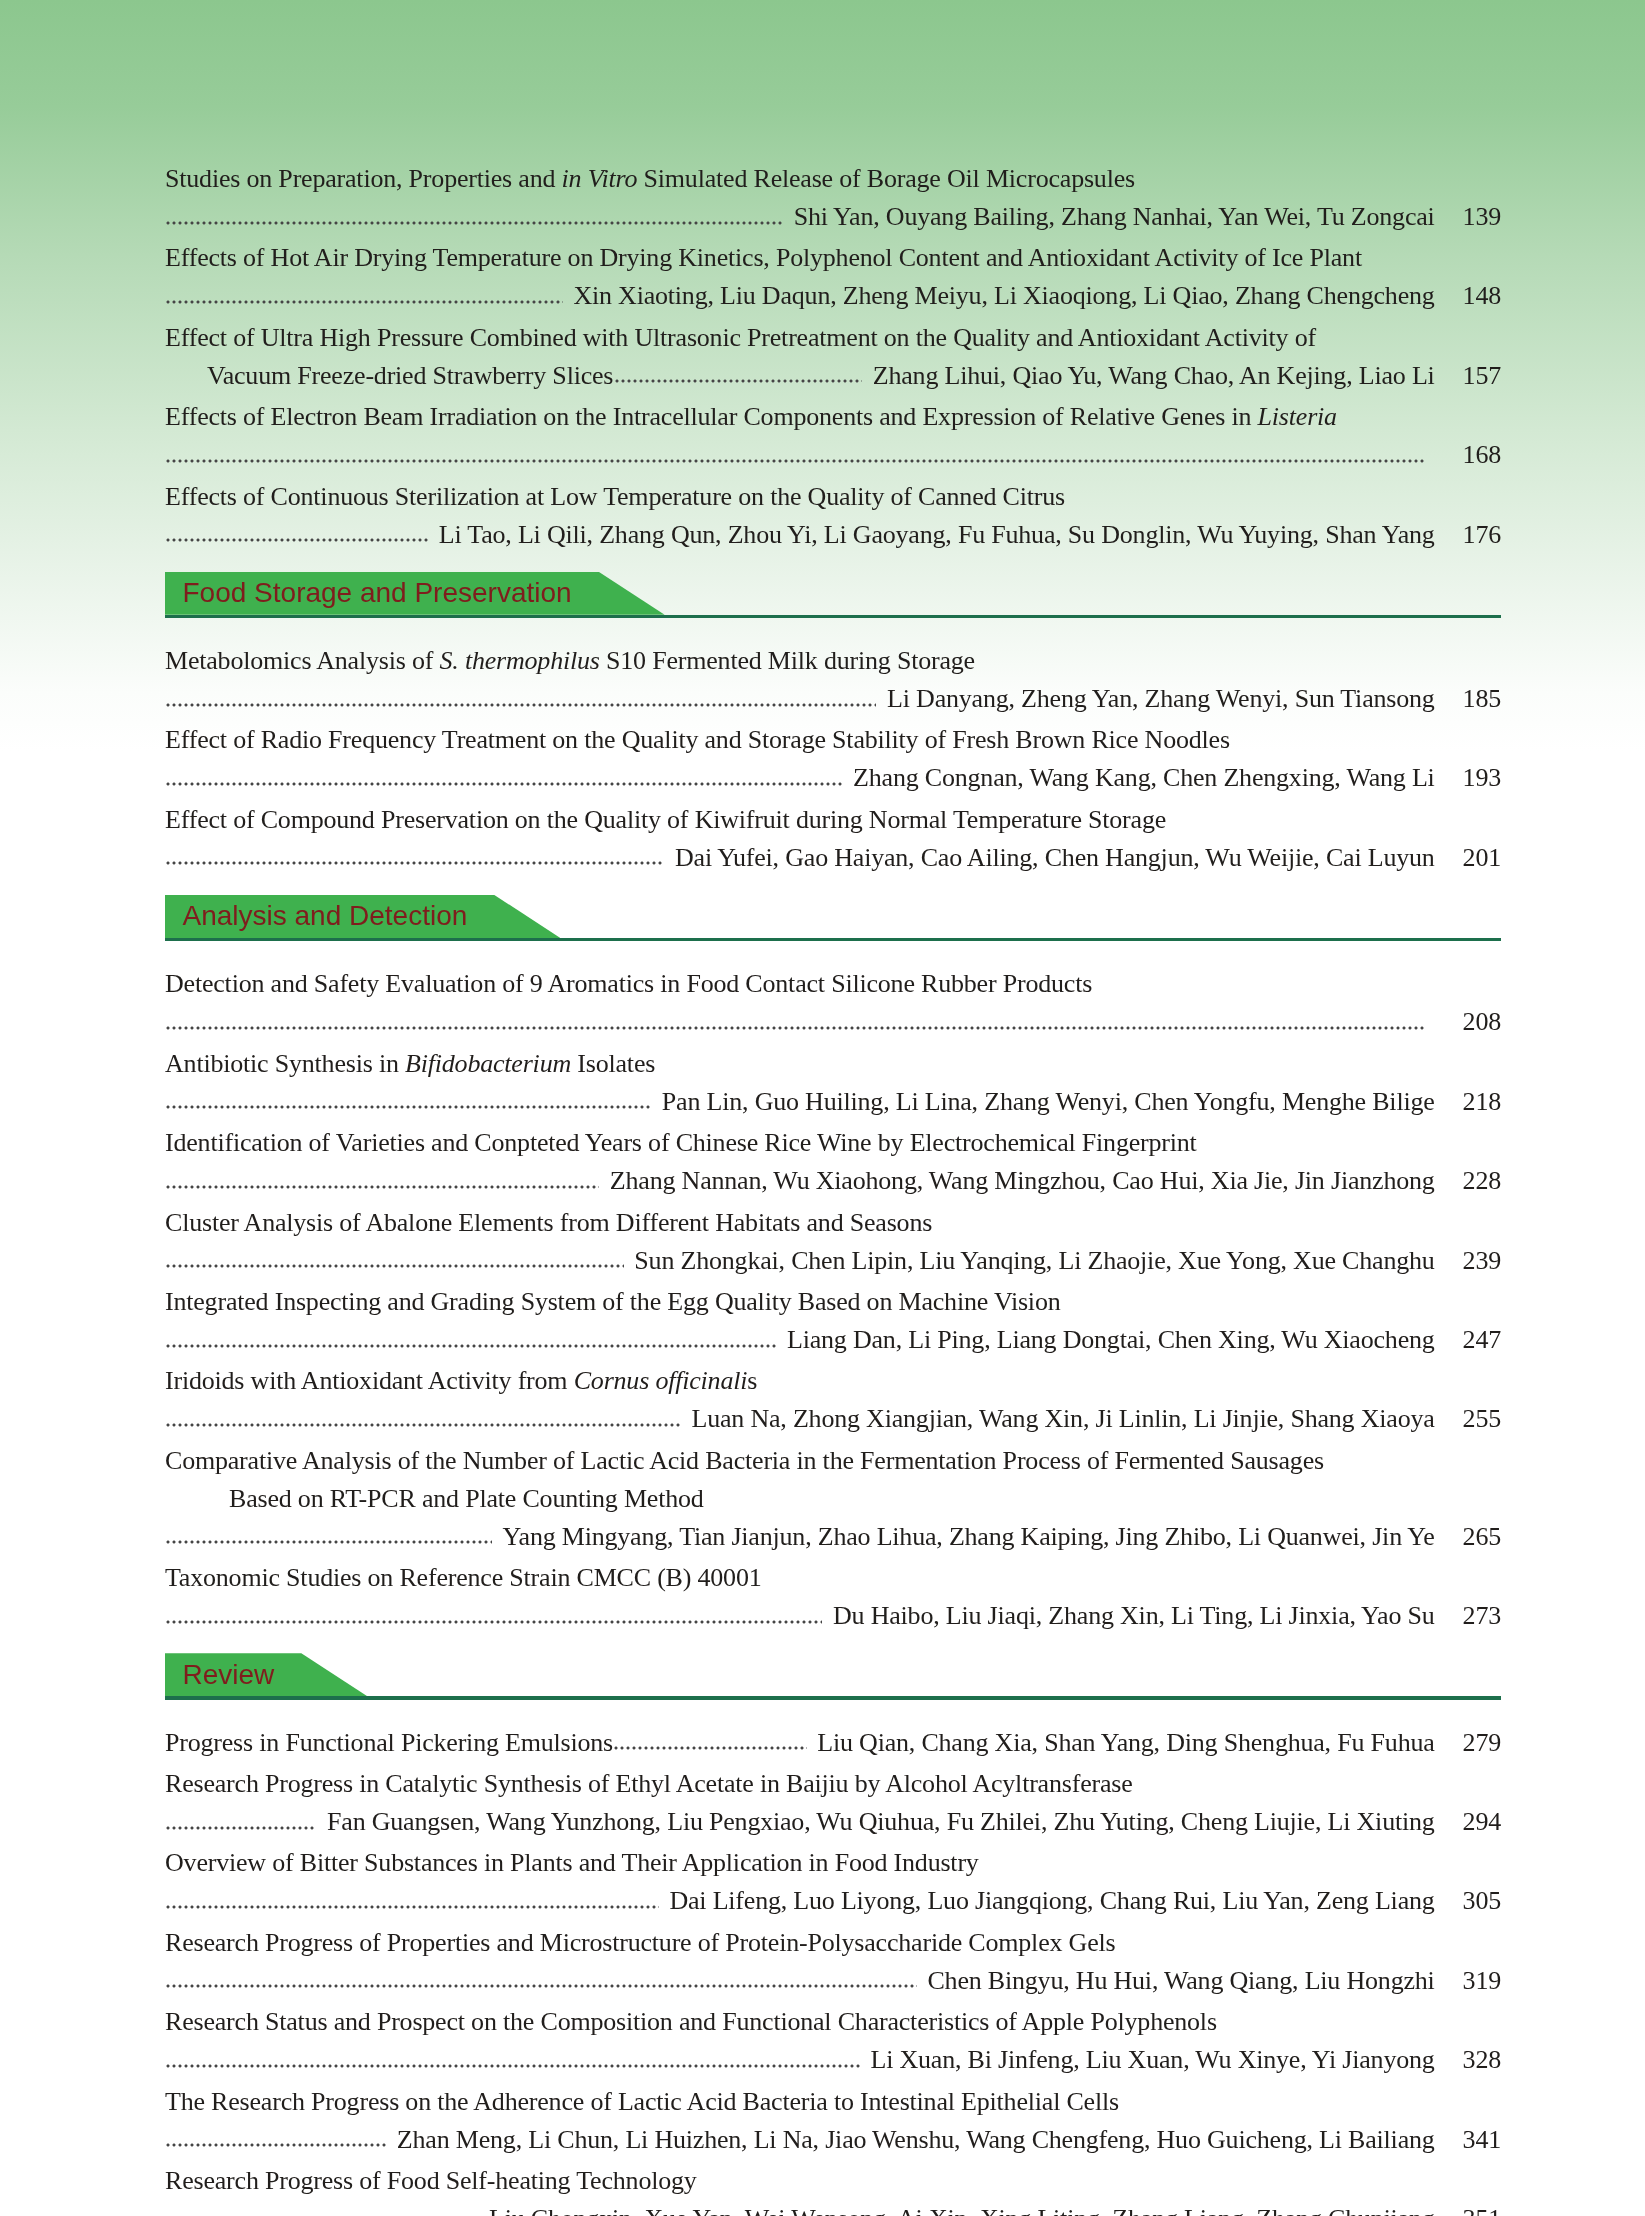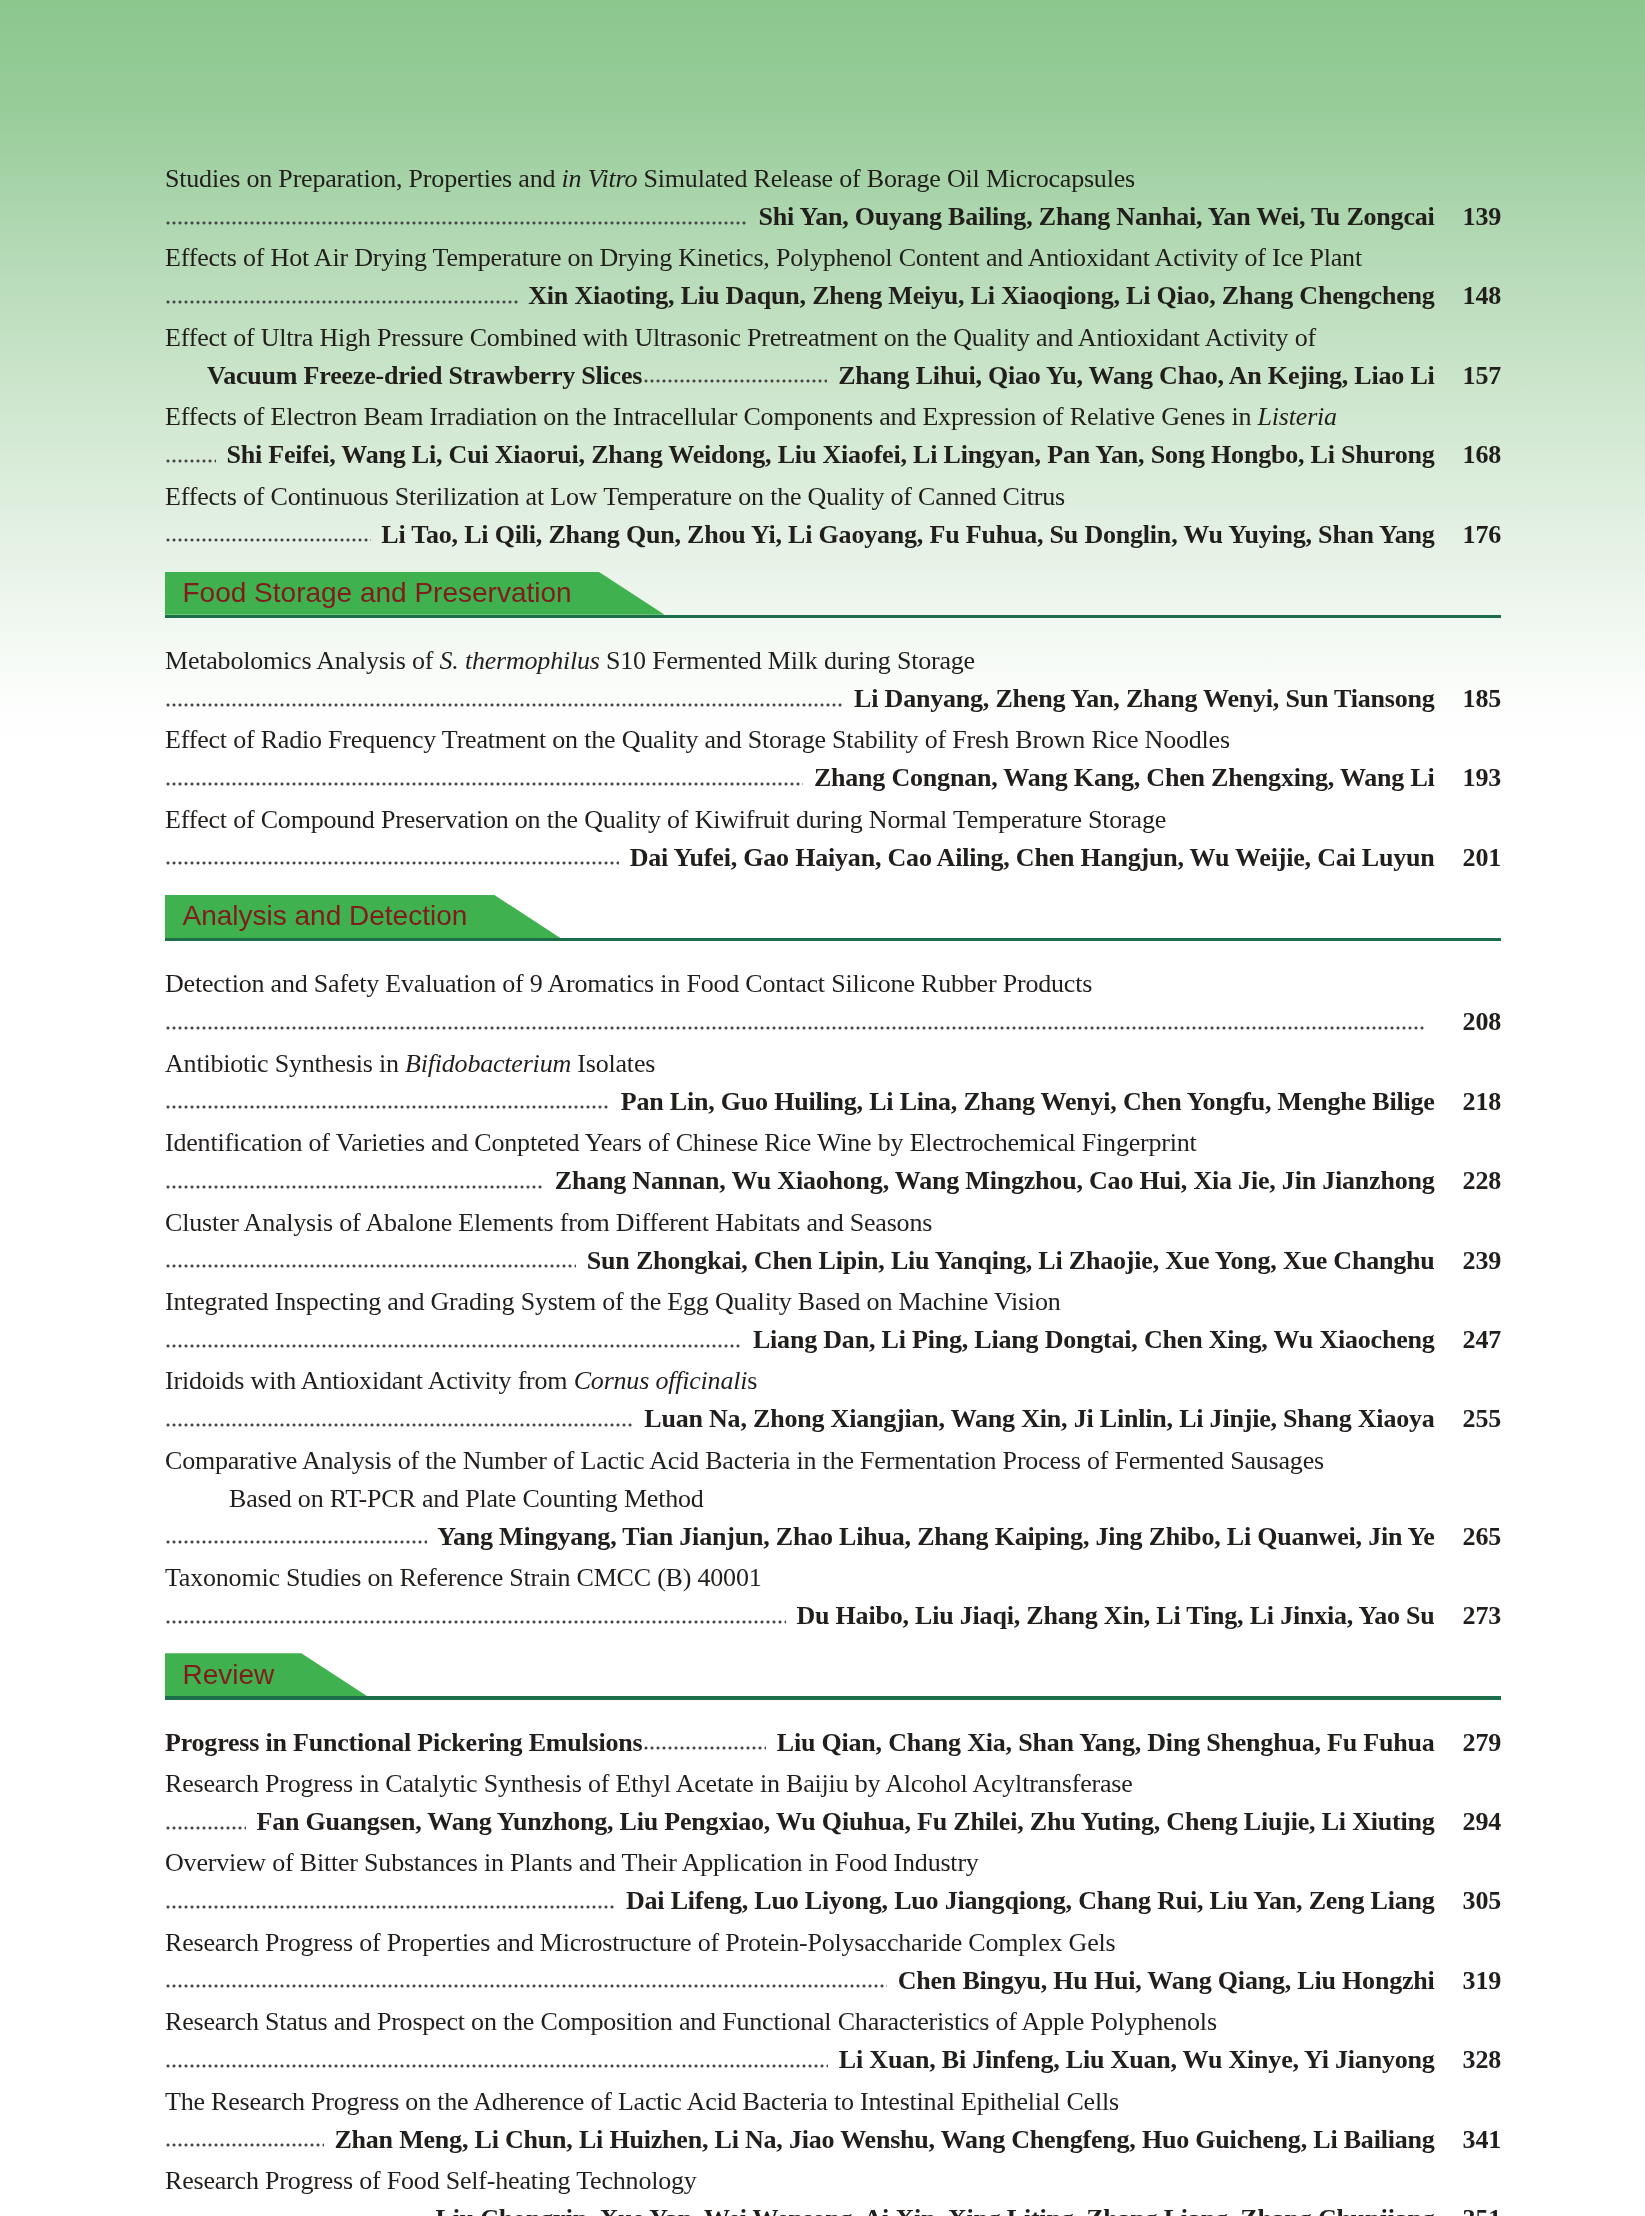--- a/index.html
+++ b/index.html
@@ -12,21 +12,21 @@
       #d3e9d3 430px,#eaf4ea 578px,#fbfdfb 692px,#ffffff 752px,#ffffff 100%);
     font-family:"Liberation Serif", serif;
     color:#211e1c;
   }
   .content{padding:160px 144px 0 165px;}
   .entry{margin:0 0 3.4px 0;}
   .t,.row{
     font-size:26px;line-height:38px;letter-spacing:-0.2px;white-space:nowrap;
   }
   .row{display:flex;align-items:flex-end;}
-  .row > span{flex:0 0 auto;font-weight:bold;}
+  .row > span{flex:0 0 auto;}
   .ind1{padding-left:42px;}
   .ind2{padding-left:64px;}
   .it{font-style:italic;}
   .lead{
     flex:1 1 20px;min-width:17.5px;height:4px;
     align-self:flex-end;margin:0 10.7px 11.4px 1.3px;
     background-image:radial-gradient(circle at 2px 2px,#454545 1.4px,rgba(0,0,0,0) 1.7px);
     background-size:6px 4px;background-repeat:repeat-x;background-position:0 0;
   }
   .pg{margin-left:28px;}
@@ -68,21 +68,20 @@
           <span><span>Vacuum Freeze-dried Strawberry Slices</span></span>
           <div class="lead"></div>
           <span>Zhang Lihui, Qiao Yu, Wang Chao, An Kejing, Liao Li</span>
           <span class="pg">157</span>
         </div>
       </div>
       <div class="entry">
         <div class="t"><span><span>Effects of Electron Beam Irradiation on the Intracellular Components and Expression of Relative Genes in </span><span class="it">Listeria</span></span></div>
         <div class="row">
           <div class="lead"></div>
-          <span>Shi Feifei, Wang Li, Cui Xiaorui, Zhang Weidong, Liu Xiaofei, Li Lingyan, Pan Yan, Song Hongbo, Li Shurong</span>
           <span class="pg">168</span>
         </div>
       </div>
       <div class="entry">
         <div class="t"><span><span>Effects of Continuous Sterilization at Low Temperature on the Quality of Canned Citrus</span></span></div>
         <div class="row">
           <div class="lead"></div>
           <span>Li Tao, Li Qili, Zhang Qun, Zhou Yi, Li Gaoyang, Fu Fuhua, Su Donglin, Wu Yuying, Shan Yang</span>
           <span class="pg">176</span>
         </div>

